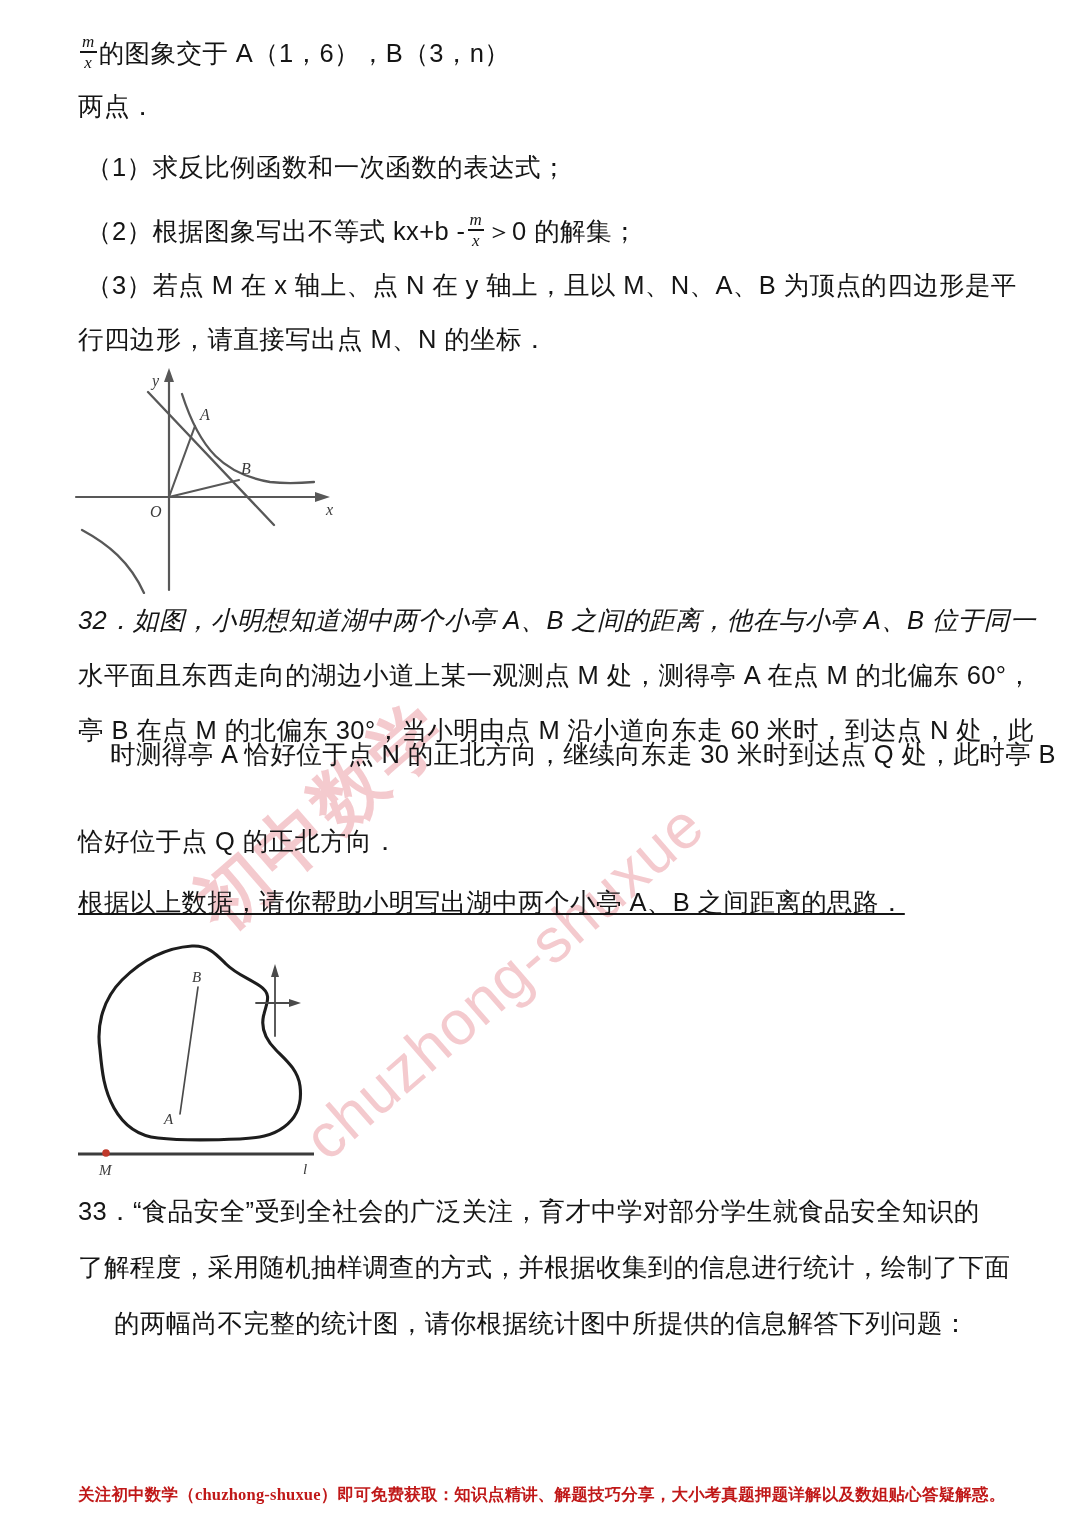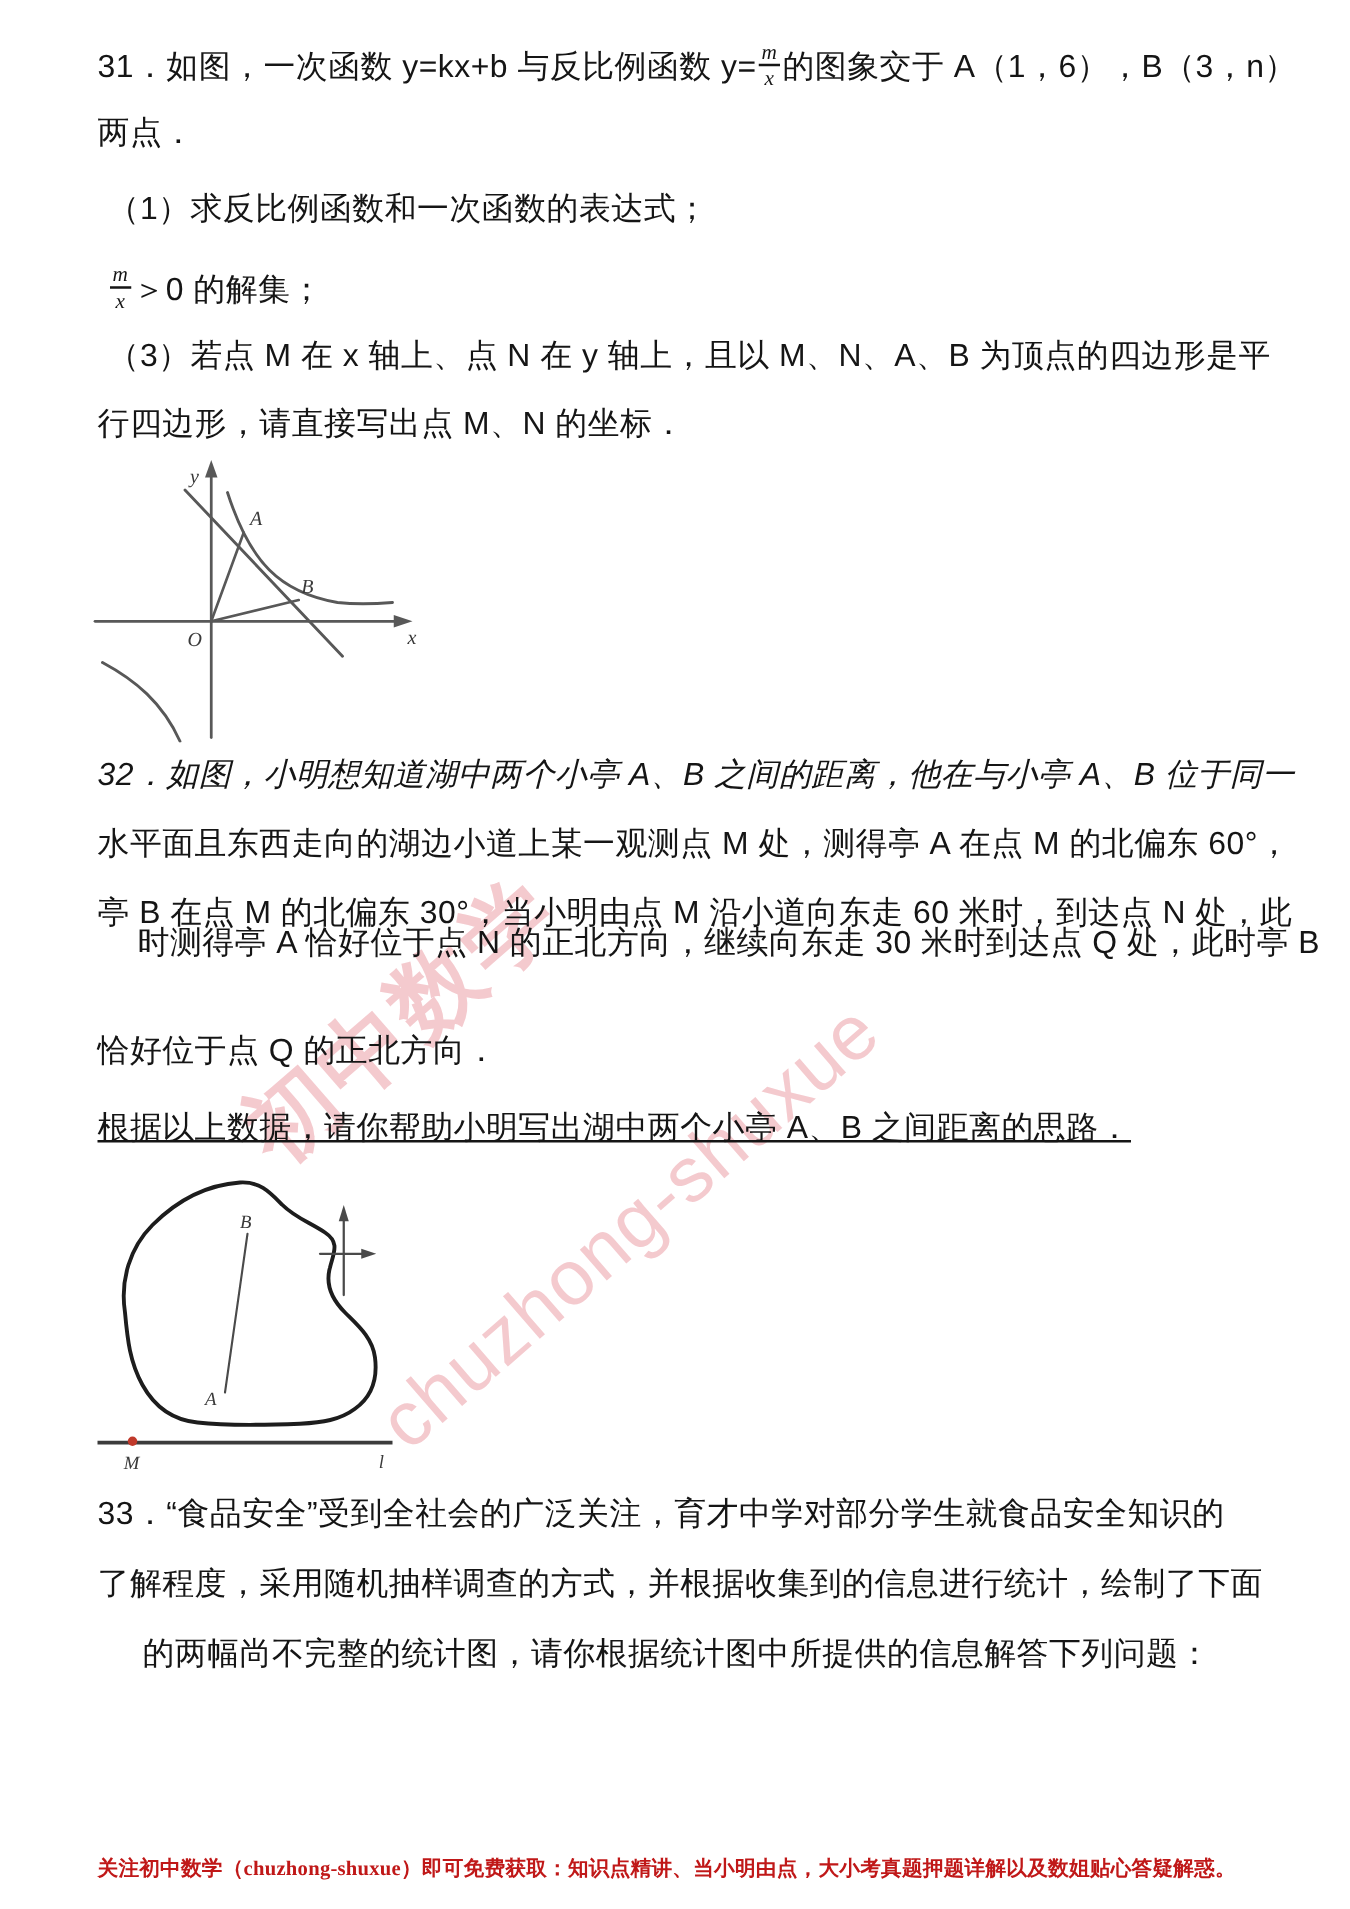--- a/index.html
+++ b/index.html
@@ -122,29 +122,29 @@
 <body>
 
 <div id="watermark">
   <div class="wm wm-cn wm1">初中数学</div>
   <div class="wm wm-en wm2">chuzhong-shuxue</div>
 </div>
 
 <div id="page">
 
   <div class="para" style="top:34px;">
-    <span>31．如图，一次函数 y=kx+b 与反比例函数 y=</span><span class="frac"><span class="num">m</span><span class="bar"></span><span class="den">x</span></span><span>的图象交于 A（1，6），B（3，n）</span>
+    <span class="frac"><span class="num">m</span><span class="bar"></span><span class="den">x</span></span><span>的图象交于 A（1，6），B（3，n）</span>
   </div>
 
   <div class="para" style="top:94px;">两点．</div>
 
   <div class="para indent" style="top:155px;">（1）求反比例函数和一次函数的表达式；</div>
 
   <div class="para indent" style="top:212px;">
-    <span class="frac"><span class="num">m</span><span class="bar"></span><span class="den">x</span></span><span>＞0 的解集；</span>
+    <span>（2）根据图象写出不等式 kx+b -</span><span class="frac"><span class="num">m</span><span class="bar"></span><span class="den">x</span></span><span>＞0 的解集；</span>
   </div>
 
   <div class="para indent" style="top:273px;">（3）若点 M 在 x 轴上、点 N 在 y 轴上，且以 M、N、A、B 为顶点的四边形是平</div>
   <div class="para" style="top:327px;">行四边形，请直接写出点 M、N 的坐标．</div>
 
   <div id="fig-graph">
     <svg viewBox="0 0 262 232" width="262" height="232">
       <g stroke="#585858" fill="none" stroke-width="2.2" stroke-linecap="round">
 
         <line x1="95" y1="228" x2="95" y2="16"></line>
@@ -213,15 +213,15 @@
       <text x="90" y="192" font-family="Liberation Serif, serif" font-style="italic" font-size="15" fill="#3a3a3a">A</text>
       <text x="25" y="243" font-family="Liberation Serif, serif" font-style="italic" font-size="15" fill="#3a3a3a">M</text>
       <text x="229" y="242" font-family="Liberation Serif, serif" font-style="italic" font-size="15" fill="#3a3a3a">l</text>
     </svg>
   </div>
 
   <div class="para" style="top:1199px;">33．“食品安全”受到全社会的广泛关注，育才中学对部分学生就食品安全知识的</div>
   <div class="para" style="top:1255px;">了解程度，采用随机抽样调查的方式，并根据收集到的信息进行统计，绘制了下面</div>
   <div class="para" style="top:1311px;margin-left:36px;">的两幅尚不完整的统计图，请你根据统计图中所提供的信息解答下列问题：</div>
 
-  <div id="footer">关注初中数学（chuzhong-shuxue）即可免费获取：知识点精讲、当小明由点，大小考真题押题详解以及数姐贴心答疑解惑。</div>
+  <div id="footer">关注初中数学（chuzhong-shuxue）即可免费获取：知识点精讲、解题技巧分享，大小考真题押题详解以及数姐贴心答疑解惑。</div>
 
 </div>
 
 </body></html>

